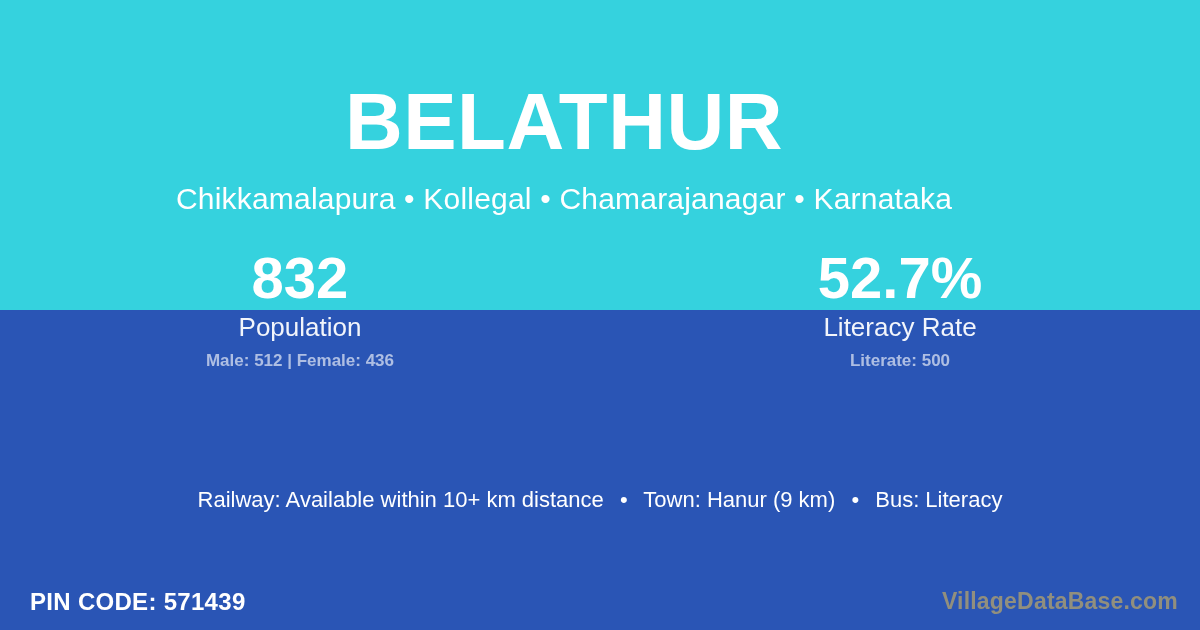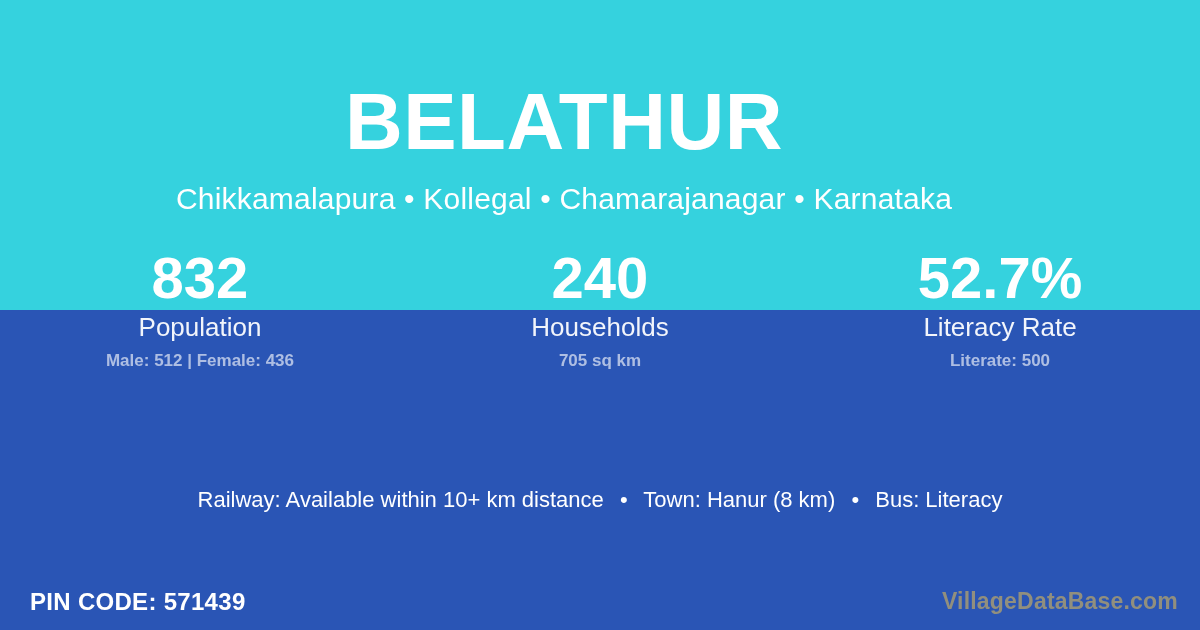--- a/index.html
+++ b/index.html
@@ -167,38 +167,33 @@
   </div>
 
   <div class="stats-row">
 
     <div class="stat">
       <div class="stat-value">832</div>
       <div class="stat-label">Population</div>
       <div class="stat-sub">Male: 512 | Female: 436</div>
     </div>
 
-    <div class="stat">
-      <div class="stat-value">240</div>
-      <div class="stat-label">Households</div>
-      <div class="stat-sub">705 sq km</div>
-    </div>
 
     <div class="stat">
       <div class="stat-value">52.7%</div>
       <div class="stat-label">Literacy Rate</div>
       <div class="stat-sub">Literate: 500</div>
     </div>
 
   </div>
 
   <div class="amenities">
     <span>Railway: Available within 10+ km distance</span>
     <span class="sep">•</span>
-    <span>Town: Hanur (8 km)</span>
+    <span>Town: Hanur (9 km)</span>
     <span class="sep">•</span>
     <span>Bus: Literacy</span>
   </div>
 
   <div class="footer">
     <div class="pin-code">PIN CODE: 571439</div>
     <div class="brand">VillageDataBase.com</div>
   </div>
 
 </div>

